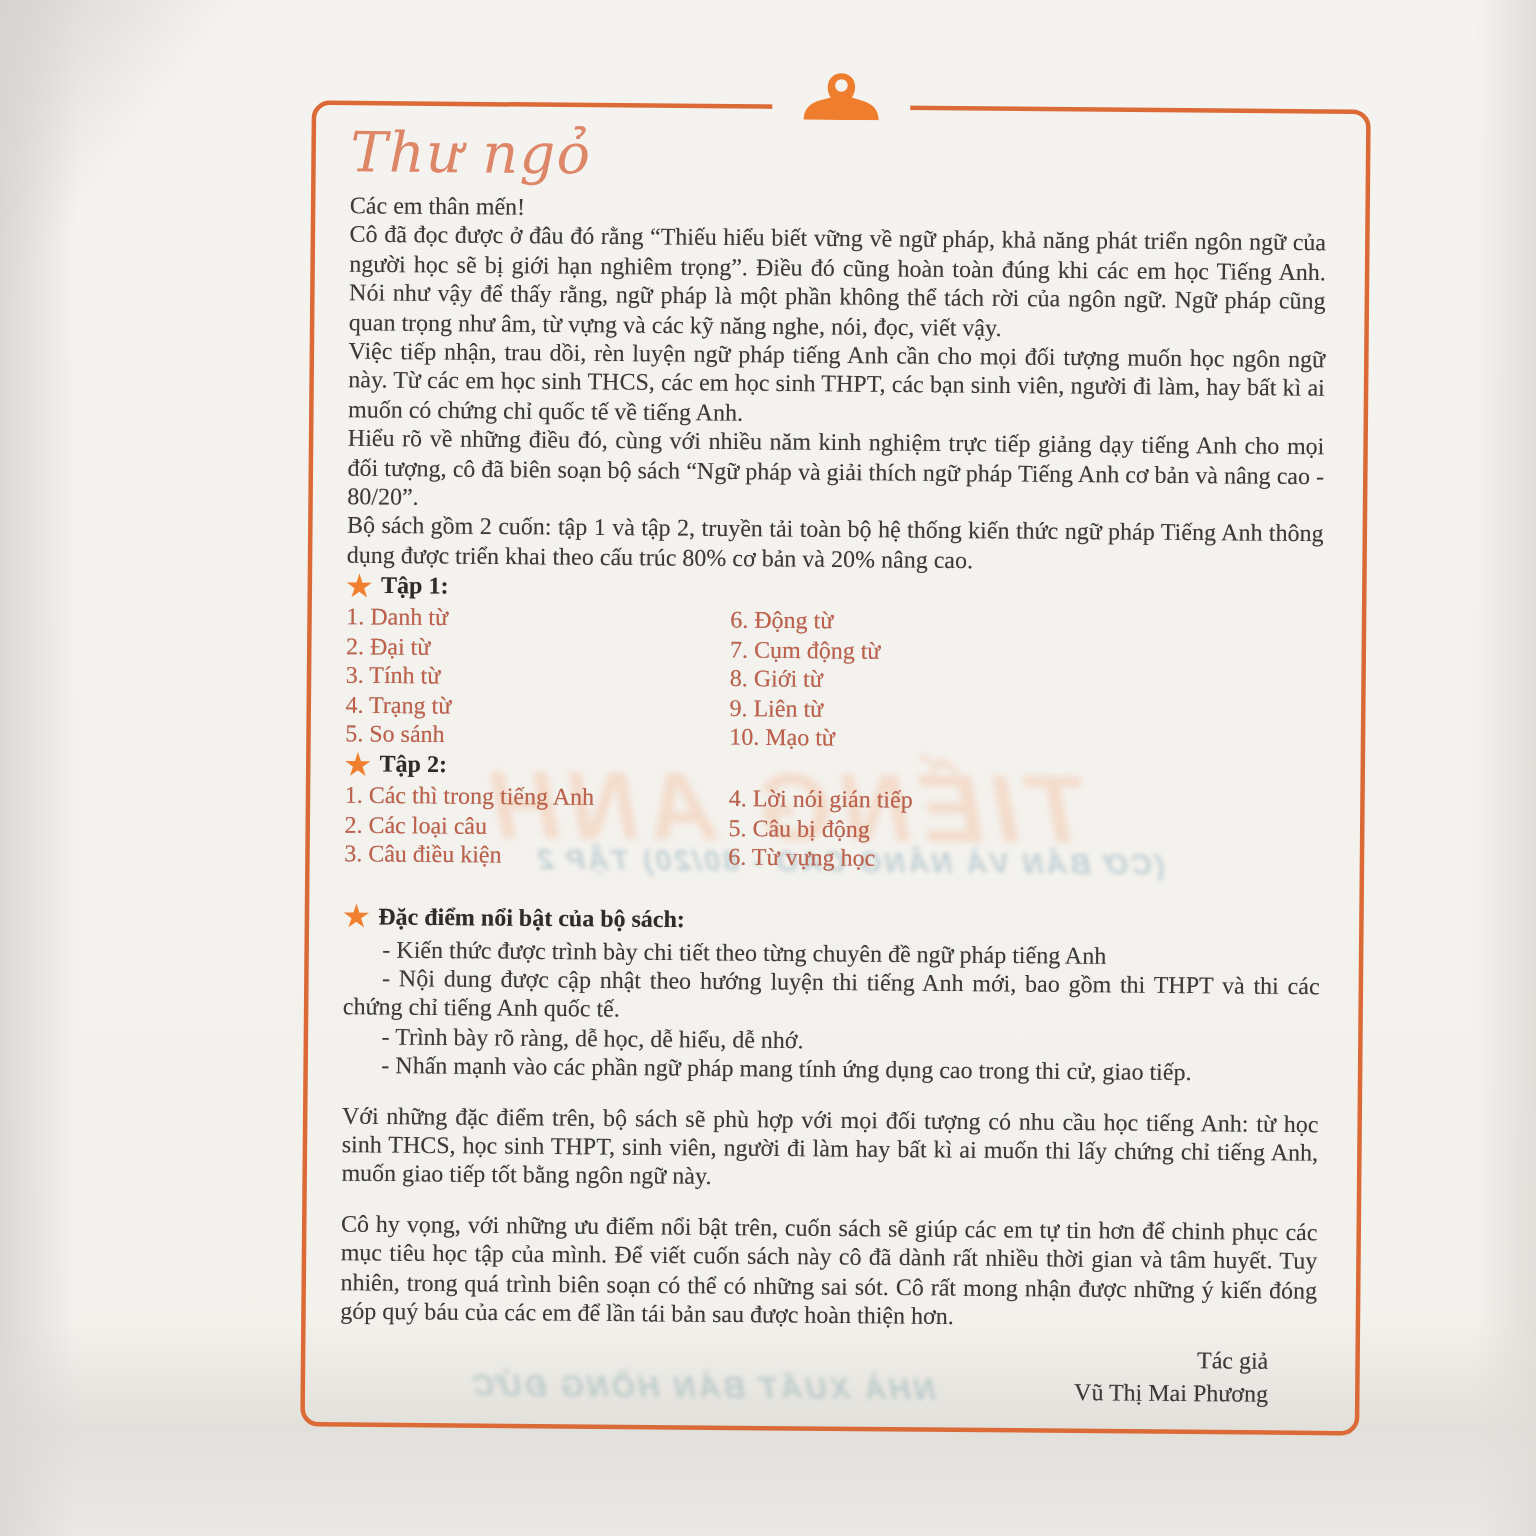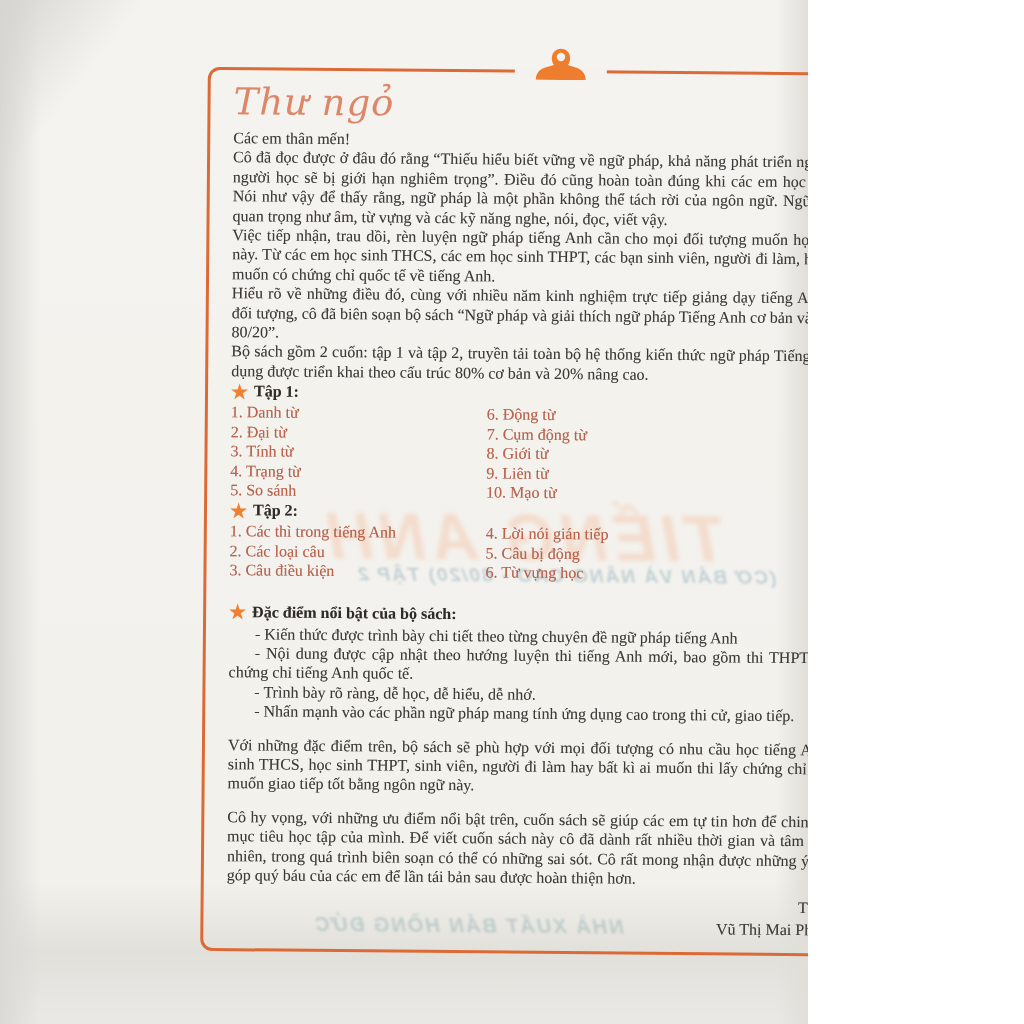--- a/index.html
+++ b/index.html
@@ -1,17 +1,17 @@
 <!DOCTYPE html>
 <html><head>
 <meta charset="utf-8">
 <style>
   html,body{margin:0;padding:0;}
   .photo{
-    position:relative;width:808px;height:1024px;overflow:hidden;
+    position:relative;width:1024px;height:1024px;overflow:hidden;
     font-family:"Liberation Serif", serif;
     background:
       linear-gradient(128deg, #d7d5d1 0%, rgba(244,242,238,0) 9%),
       linear-gradient(90deg, #dbd9d5 0%, rgba(244,242,238,0) 5%),
       linear-gradient(270deg, #e0ded9 0%, rgba(244,242,238,0) 4%),
       linear-gradient(180deg, #f5f3ef 0%, #f3f1ec 86%, #e2e0db 93%, #ebe9e5 100%);
   }
   .page-frame{
     position:absolute;left:204px;top:70px;width:700px;height:878px;
     border:3px solid #dc6a36;border-radius:12px;

